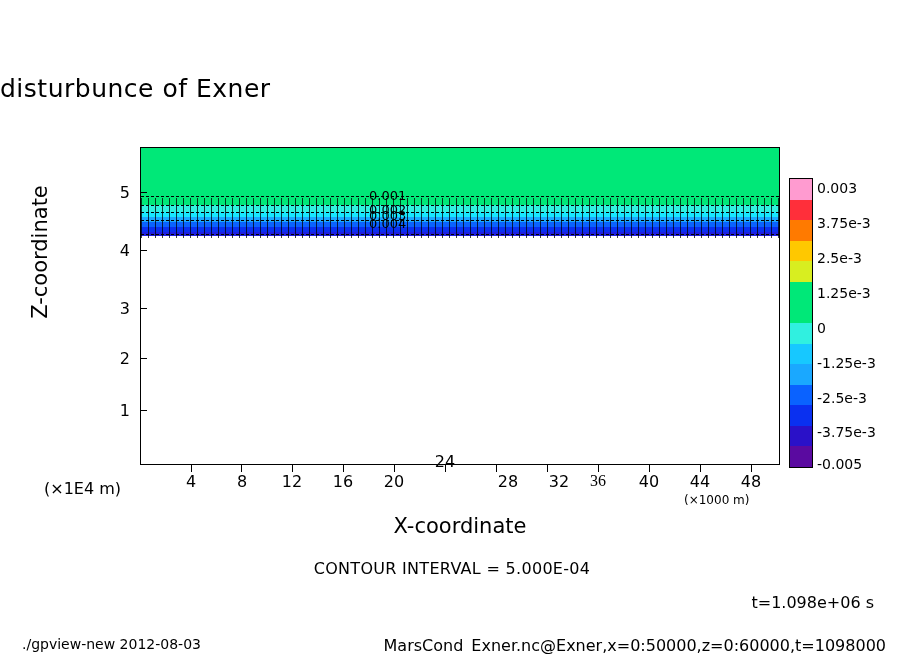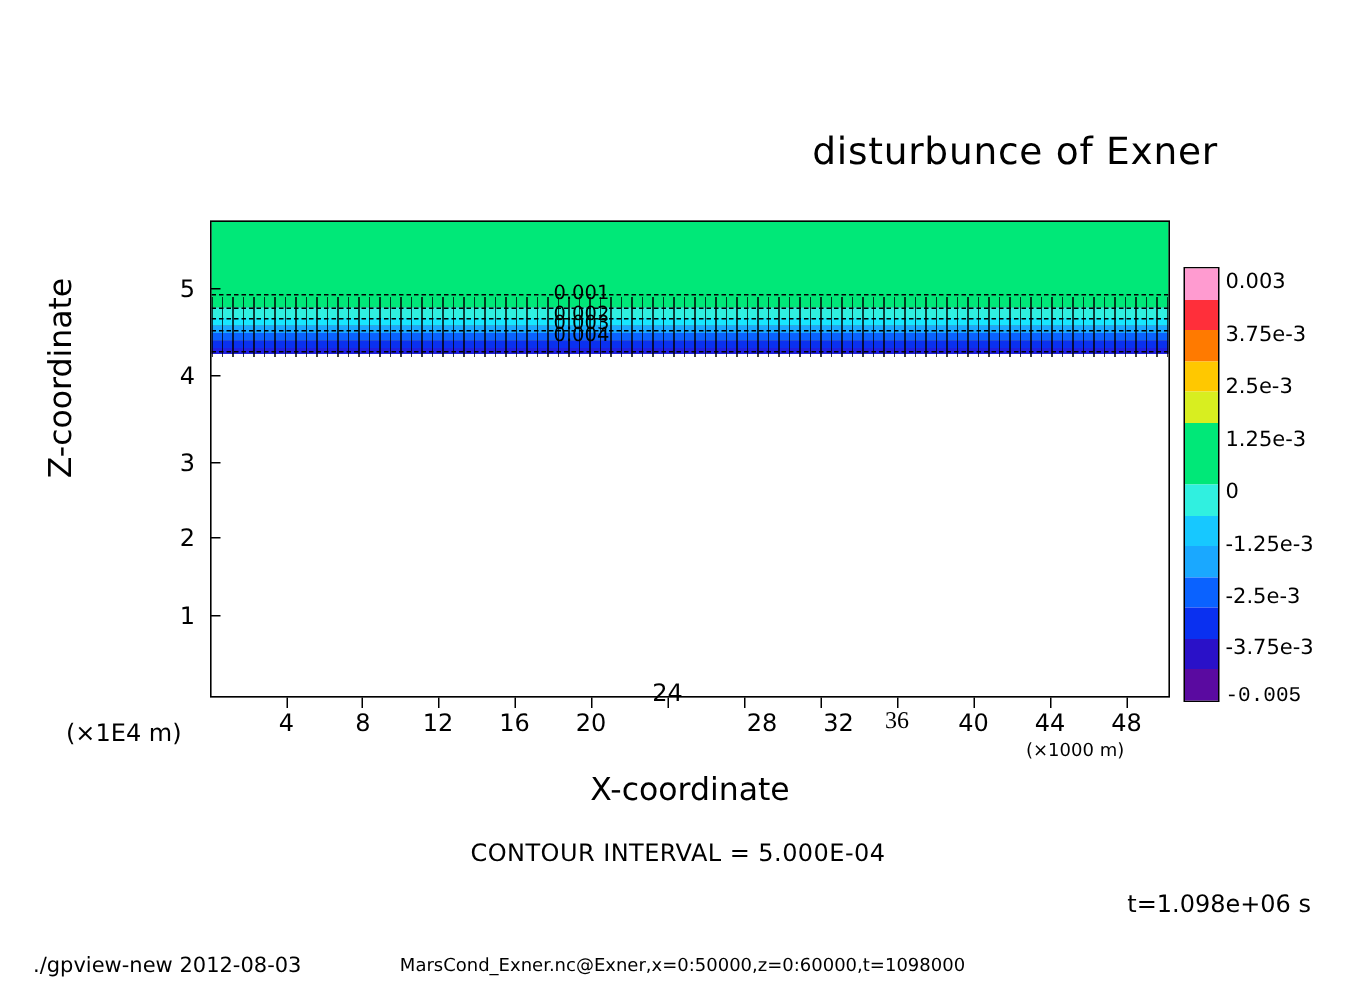--- a/index.html
+++ b/index.html
@@ -12,33 +12,32 @@
     height: 654px;
     position: relative;
     font-family: "DejaVu Sans", sans-serif;
     color: #000000;
     overflow: hidden;
   }
   .abs { position: absolute; }
 
   #title {
     left: 0; top: 74px; width: 812px;
-    text-align: right;
+    text-align: left;
     font-size: 25px;
     letter-spacing: 0.5px;
-    margin-top: 12px;
   }
 
   
   #plot-frame {
     left: 140px; top: 147px;
     width: 640px; height: 318px;
     border: 1.3px solid #000000;
     box-sizing: border-box;
-    background: #737373;
+    background: #a3a3a3;
     overflow: hidden;
   }
   
   .band { position: absolute; left: 0; width: 100%; }
 
   #band-green   { top: 0px;  height: 52px;  background: #00e878; }
   #band-c1      { top: 52px; height: 5px;   background: #00e878; }
   #band-cyan    { top: 57px; height: 7px;   background: #30f0e0; }
   #band-cyan2   { top: 64px; height: 5px;   background: #17e7ff; }
   #band-blue1   { top: 69px; height: 5px;   background: #1aa8ff; }
@@ -141,23 +140,23 @@
   #time-text {
     left: 0; top: 593px; width: 874px;
     text-align: right;
     font-size: 16px;
   }
   #footer-left {
     left: 22px; top: 636px;
     font-size: 14px;
   }
   #footer-right {
-    left: 12px; top: 636px; width: 886px;
-    text-align: center;
-    font-size: 12px;
+    left: 0; top: 636px; width: 886px;
+    text-align: right;
+    font-size: 16px;
   }
 </style>
 </head>
 <body>
 
 <div class="abs" id="title">disturbunce of Exner</div>
 
 <div class="abs" id="plot-frame">
   <div class="band" id="band-green"></div>
   <div class="band" id="band-c1"></div>
@@ -244,18 +243,18 @@
 </div>
 
 <div class="cb-label" style="top:180px;">0.003</div>
 <div class="cb-label" style="top:215px;">3.75e-3</div>
 <div class="cb-label" style="top:250px;">2.5e-3</div>
 <div class="cb-label" style="top:285px;">1.25e-3</div>
 <div class="cb-label" style="top:320px;">0</div>
 <div class="cb-label" style="top:355px;">-1.25e-3</div>
 <div class="cb-label" style="top:390px;">-2.5e-3</div>
 <div class="cb-label" style="top:424px;">-3.75e-3</div>
-<div class="cb-label" style="top:456px;font-family:Liberation Mono, monospace;">-0.005</div>
+<div class="cb-label" style="top:456px;">-0.005</div>
 
 <div class="abs" id="contour-interval">CONTOUR INTERVAL = 5.000E-04</div>
 <div class="abs" id="time-text">t=1.098e+06 s</div>
 <div class="abs" id="footer-left">./gpview-new   2012-08-03</div>
 <div class="abs" id="footer-right">MarsCond_Exner.nc@Exner,x=0:50000,z=0:60000,t=1098000</div>
 
 </body></html>

